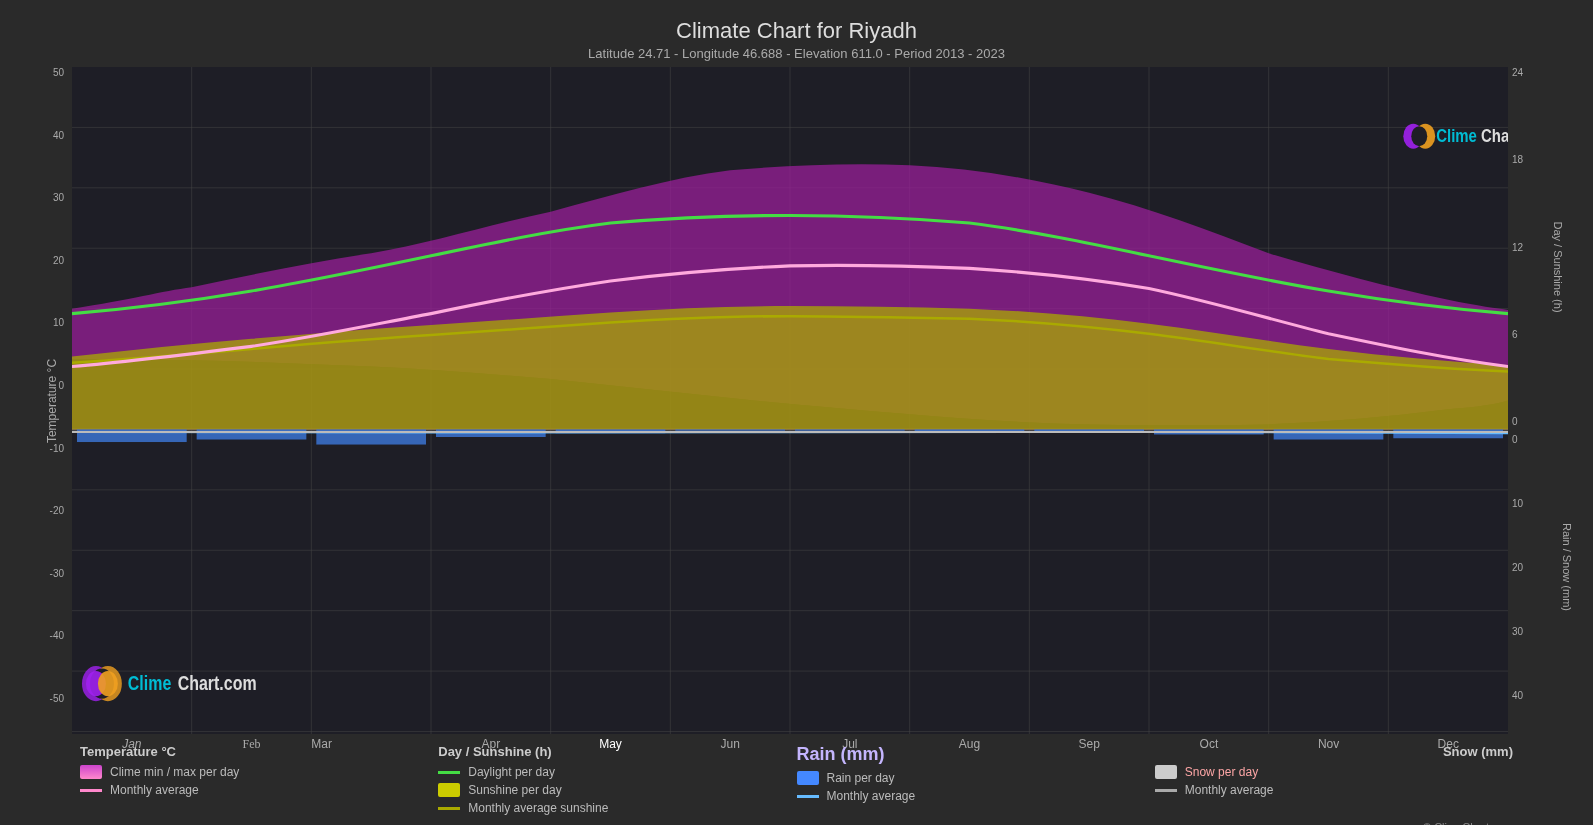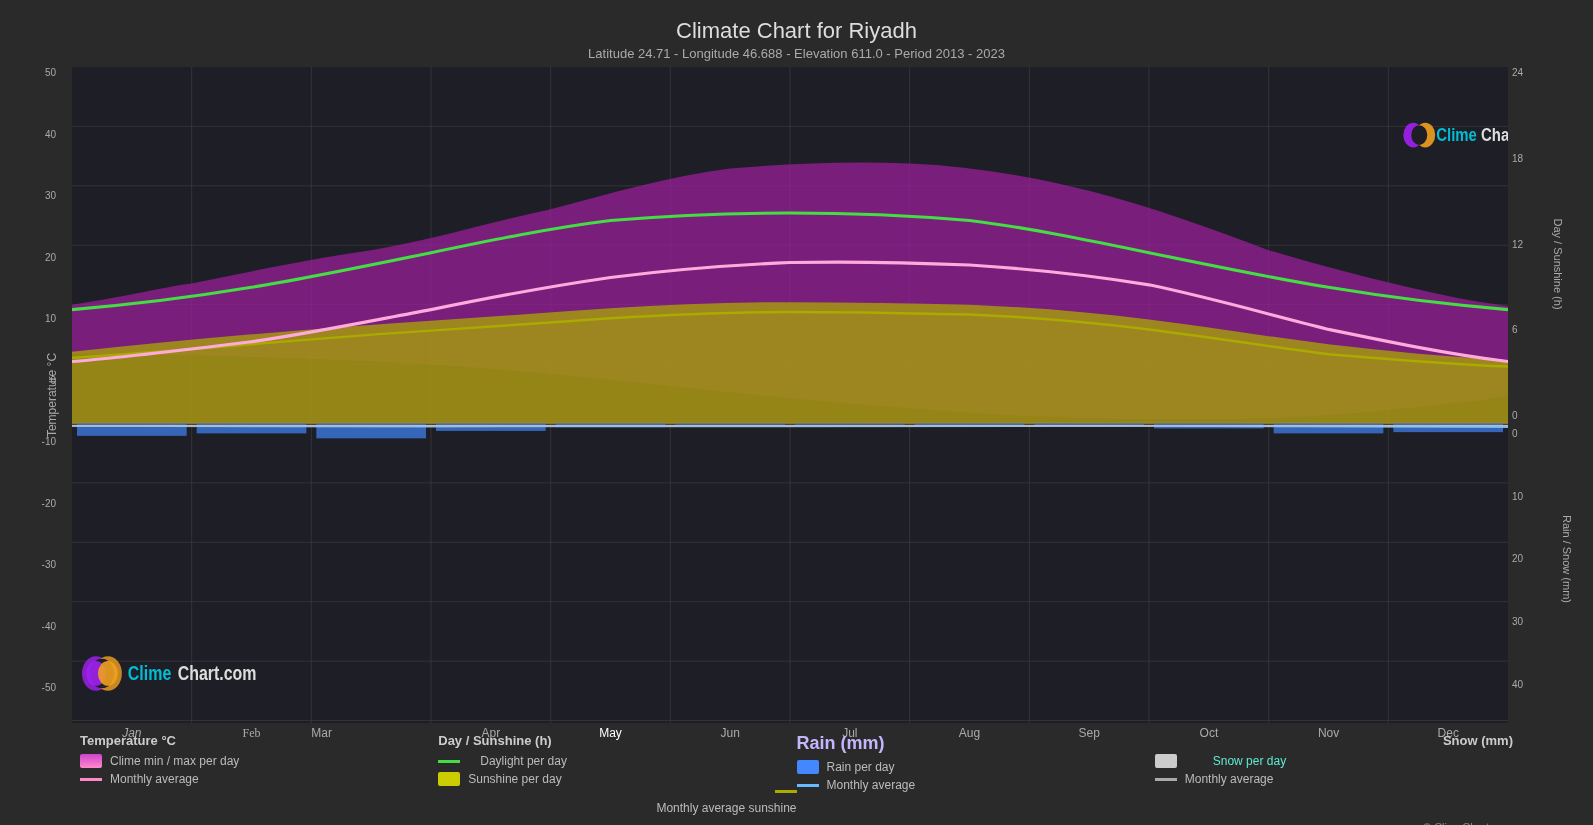--- a/index.html
+++ b/index.html
@@ -43,21 +43,21 @@
     <div class="main-title">Climate Chart for Riyadh</div>
     <div class="subtitle">Latitude 24.71 - Longitude 46.688 - Elevation 611.0 - Period 2013 - 2023</div>
   </div>
 
   <div style="display:flex; flex:1; margin-top:2px; position:relative;">
 
     <div style="width:52px; position:relative; display:flex; flex-direction:column; align-items:flex-end; padding-right:4px;">
 
       <div style="position:absolute; left:-10px; top:50%; transform: translateY(-50%) rotate(-90deg); font-size:12px; color:#aaa; white-space:nowrap;">Temperature °C</div>
 
-      <div style="position:absolute; right:16px; top:0; bottom:30px; display:flex; flex-direction:column; justify-content:space-between; align-items:flex-end;">
+      <div style="position:absolute; right:8px; top:0; bottom:30px; display:flex; flex-direction:column; justify-content:space-between; align-items:flex-end;">
         <span style="font-size:10px;color:#aaa;">50</span>
         <span style="font-size:10px;color:#aaa;">40</span>
         <span style="font-size:10px;color:#aaa;">30</span>
         <span style="font-size:10px;color:#aaa;">20</span>
         <span style="font-size:10px;color:#aaa;">10</span>
         <span style="font-size:10px;color:#aaa;">0</span>
         <span style="font-size:10px;color:#aaa;">-10</span>
         <span style="font-size:10px;color:#aaa;">-20</span>
         <span style="font-size:10px;color:#aaa;">-30</span>
         <span style="font-size:10px;color:#aaa;">-40</span>
@@ -276,29 +276,29 @@
         <span style="font-size:12px; color:#bbb;">Clime min / max per day</span>
       </div>
       <div style="display:flex; align-items:center; gap:8px;">
         <div style="width:22px; height:3px; background:#ff88cc; flex-shrink:0;"></div>
         <span style="font-size:12px; color:#bbb;">Monthly average</span>
       </div>
     </div>
 
     <div style="flex:1;">
       <div style="font-size:13px; color:#ccc; font-weight:bold; margin-bottom:6px;">Day / Sunshine (h)</div>
-      <div style="display:flex; align-items:center; gap:20px; margin-bottom:4px;">
+      <div style="display:flex; align-items:center; gap:8px; margin-bottom:4px;">
         <div style="width:22px; height:3px; background:#44dd44; flex-shrink:0;"></div>
         <span style="font-size:12px; color:#bbb;">Daylight per day</span>
       </div>
       <div style="display:flex; align-items:center; gap:8px; margin-bottom:4px;">
         <div style="width:22px; height:14px; background:#cccc00; border-radius:2px; flex-shrink:0;"></div>
         <span style="font-size:12px; color:#bbb;">Sunshine per day</span>
       </div>
-      <div style="display:flex; align-items:flex-end; gap:8px;flex-direction:column;">
+      <div style="display:flex; align-items:center; gap:8px;">
         <div style="width:22px; height:3px; background:#aaaa00; flex-shrink:0;"></div>
         <span style="font-size:12px; color:#bbb;">Monthly average sunshine</span>
       </div>
     </div>
 
     <div style="flex:1;">
       <div style="font-size:18px; color:#c4b5fd; font-weight:bold; margin-bottom:6px;">Rain (mm)</div>
       <div style="display:flex; align-items:center; gap:8px; margin-bottom:4px;">
         <div style="width:22px; height:14px; background:#4488ff; border-radius:2px; flex-shrink:0;"></div>
         <span style="font-size:12px; color:#bbb;">Rain per day</span>
@@ -306,21 +306,21 @@
       <div style="display:flex; align-items:center; gap:8px;">
         <div style="width:22px; height:3px; background:#66bbff; flex-shrink:0;"></div>
         <span style="font-size:12px; color:#bbb;">Monthly average</span>
       </div>
     </div>
 
     <div style="flex:1; position:relative;text-align:right;">
       <div style="font-size:13px; color:#ccc; font-weight:bold; margin-bottom:6px;">Snow (mm)</div>
       <div style="display:flex; align-items:center; gap:8px; margin-bottom:4px;">
         <div style="width:22px; height:14px; background:#cccccc; border-radius:2px; flex-shrink:0;"></div>
-        <span style="font-size:12px; color:#5eead4;margin-left:28px;">Snow per day</span>
+        <span style="font-size:12px; color:#fca5a5;">Snow per day</span>
       </div>
       <div style="display:flex; align-items:center; gap:8px;">
         <div style="width:22px; height:3px; background:#aaaaaa; flex-shrink:0;"></div>
         <span style="font-size:12px; color:#bbb;">Monthly average</span>
       </div>
 
       <div style="position:absolute; bottom:-18px; right:0; font-size:11px; color:#888;">© ClimeChart.com</div>
     </div>
   </div>
 </div>

